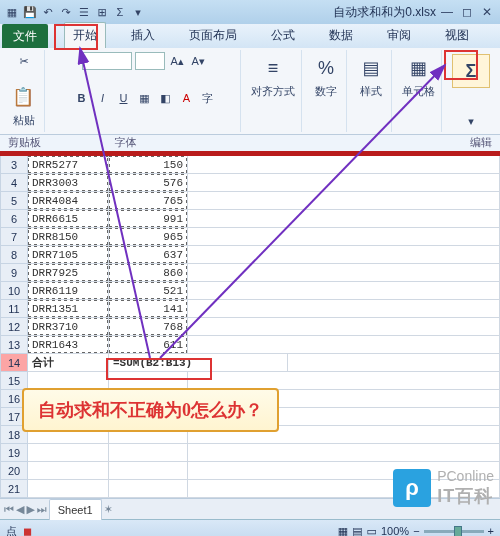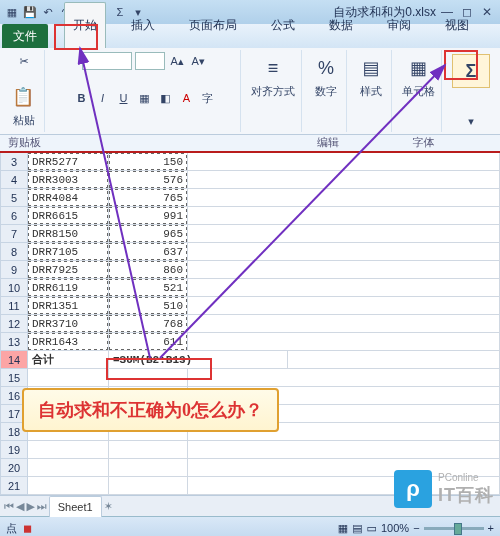--- a/index.html
+++ b/index.html
@@ -4,36 +4,36 @@
 <style>
 html,body{margin:0;padding:0;font-family:"Microsoft YaHei","SimSun",sans-serif;font-size:12px;background:#fff;color:#333;}
 .app{width:500px;height:536px;position:relative;overflow:hidden;background:#f5f5f5;}
 
 .qat{height:24px;background:linear-gradient(#c5dff3,#b0d0ea);display:flex;align-items:center;padding:0 4px;gap:2px;}
 .qat .qicon{width:16px;height:16px;display:flex;align-items:center;justify-content:center;font-size:11px;color:#346;}
 .qat .title{margin-left:auto;font-size:12px;color:#235;}
 .qat .winbtn{width:18px;height:16px;display:flex;align-items:center;justify-content:center;color:#346;}
 
 .tabs{height:24px;background:linear-gradient(#e9f2fb,#d3e5f5);display:flex;align-items:flex-end;padding:0 2px;gap:16px;}
-.tab{padding:14px 8px;font-size:12px;color:#235;border:1px solid transparent;border-bottom:none;white-space:nowrap;}
+.tab{padding:4px 8px;font-size:12px;color:#235;border:1px solid transparent;border-bottom:none;white-space:nowrap;}
 .tab.file{background:#1d6f3e;color:#fff;border-radius:2px 2px 0 0;padding:3px 10px;}
 .tab.active{background:#f5f6f8;border-color:#9bb;border-radius:2px 2px 0 0;}
 .tabs .right{margin-left:auto;display:flex;align-items:center;gap:4px;padding-right:4px;}
 .ricon{width:16px;height:16px;display:flex;align-items:center;justify-content:center;color:#346;font-size:12px;}
 
 .ribbon{height:82px;background:#f3f6fa;border-bottom:1px solid #bcd;display:flex;align-items:stretch;padding:2px 4px;gap:4px;position:relative;}
 .group{display:flex;flex-direction:column;align-items:center;justify-content:space-between;padding:2px 4px;border-right:1px solid #d5e2ef;}
 .group:last-child{border-right:none;}
 .bigbtn{display:flex;flex-direction:column;align-items:center;gap:2px;font-size:11px;color:#346;padding:2px;}
 .bigbtn .bi{width:28px;height:28px;display:flex;align-items:center;justify-content:center;font-size:18px;}
 .minirow{display:flex;gap:3px;align-items:center;}
 .mini{width:16px;height:16px;display:flex;align-items:center;justify-content:center;font-size:11px;color:#346;border:1px solid transparent;}
 .fontbox{width:44px;height:16px;border:1px solid #9bb;background:#fff;font-size:10px;padding:0 2px;}
 
-.grouplabels{height:16px;background:#eef4fb;border-bottom:2px solid #b91c1c;display:flex;font-size:11px;color:#557;}
+.grouplabels{height:16px;background:#eef4fb;border-bottom:5px solid #b91c1c;display:flex;font-size:11px;color:#557;}
 .grouplabels span{padding:0 8px;}
 
 .grid{background:#fff;position:relative;}
 .row{display:flex;height:18px;}
 .rh{width:26px;background:#e8eef6;border:1px solid #c7d4e3;border-top:none;display:flex;align-items:center;justify-content:center;font-size:11px;color:#235;}
 .cell{border-right:1px solid #d0d8e2;border-bottom:1px solid #d0d8e2;display:flex;align-items:center;padding:0 4px;font-size:11px;font-family:"Courier New",monospace;background:#fff;overflow:hidden;white-space:nowrap;}
 .cA{width:72px;}
 .cB{width:70px;justify-content:flex-end;}
 .cExtra{flex:1;}
 .bold{font-weight:bold;font-family:Liberation Mono, monospace;}
@@ -52,21 +52,21 @@
 .highlight-sigma{position:absolute;right:22px;top:50px;width:30px;height:26px;border:2px solid #d33;pointer-events:none;}
 .highlight-formula{position:absolute;left:106px;top:358px;width:102px;height:18px;border:2px solid #d33;pointer-events:none;}
 
 .annotation{position:absolute;left:22px;top:388px;padding:8px 14px;background:linear-gradient(#fffbe8,#fff4d0);border:2px solid #e0a030;border-radius:4px;font-size:18px;font-weight:bold;color:#d33;font-family:"SimSun","Microsoft YaHei",serif;}
 
 svg.arrows{position:absolute;left:0;top:0;pointer-events:none;}
 
 .watermark{position:absolute;right:6px;bottom:28px;display:flex;align-items:center;gap:6px;}
 .wm-icon{width:38px;height:38px;background:#2aa2e0;border-radius:4px;display:flex;align-items:center;justify-content:center;color:#fff;font-size:22px;font-weight:bold;}
 .wm-text{display:flex;flex-direction:column;color:#b0b0b0;}
-.wm-small{font-size:10px;}
+.wm-small{font-size:14px;}
 .wm-big{font-size:18px;font-weight:bold;letter-spacing:1px;}
 
 .bigsigma{background:#fff5d9;border:1px solid #e0c070;padding:2px 4px;font-size:16px;font-weight:bold;}
 </style>
 </head>
 <body>
 
 <div class="app">
 
   <div class="qat">
@@ -166,22 +166,22 @@
         <div class="bi bigsigma">Σ</div>
       </div>
       <div class="minirow">
         <div class="mini">▾</div>
       </div>
     </div>
   </div>
 
   <div class="grouplabels">
     <span>剪贴板</span>
+    <span style="flex:1;text-align:center">字体</span>
     <span style="width:282px;text-align:right">编辑</span>
-    <span style="flex:1;text-align:center">字体</span>
   </div>
 
   <div class="grid">
     <div id="rows">
         <div class="row">
           <div class="rh">3</div>
           <div class="cell cA dashed">DRR5277</div>
           <div class="cell cB dashed">150</div>
           <div class="cell cExtra"></div>
         </div>
@@ -223,21 +223,21 @@
         </div>
         <div class="row">
           <div class="rh">10</div>
           <div class="cell cA dashed">DRR6119</div>
           <div class="cell cB dashed">521</div>
           <div class="cell cExtra"></div>
         </div>
         <div class="row">
           <div class="rh">11</div>
           <div class="cell cA dashed">DRR1351</div>
-          <div class="cell cB dashed">510</div>
+          <div class="cell cB dashed">141</div>
           <div class="cell cExtra"></div>
         </div>
         <div class="row">
           <div class="rh">12</div>
           <div class="cell cA dashed">DRR3710</div>
           <div class="cell cB dashed">768</div>
           <div class="cell cExtra"></div>
         </div>
         <div class="row">
           <div class="rh">13</div>

